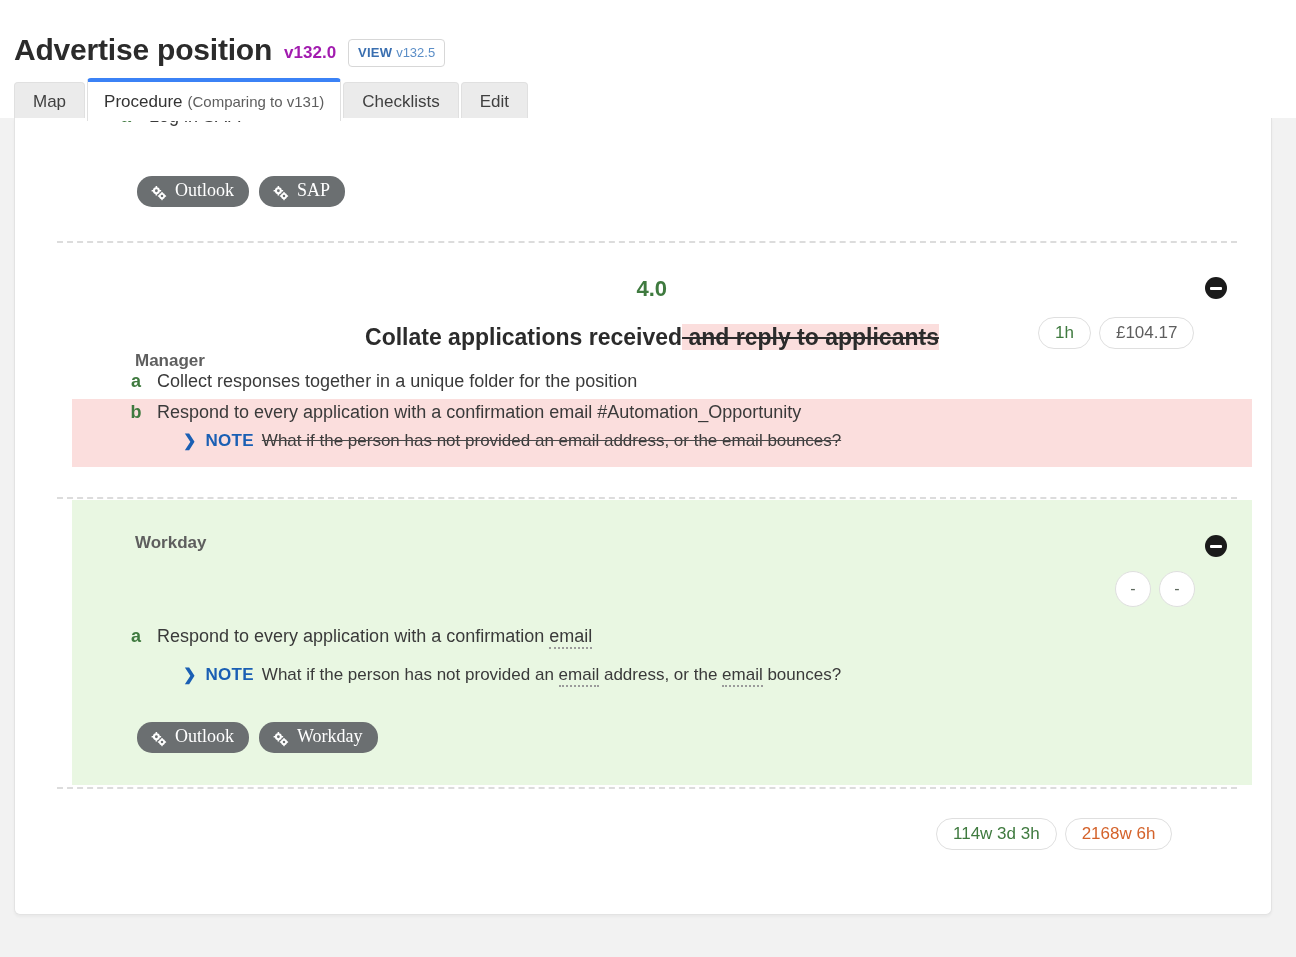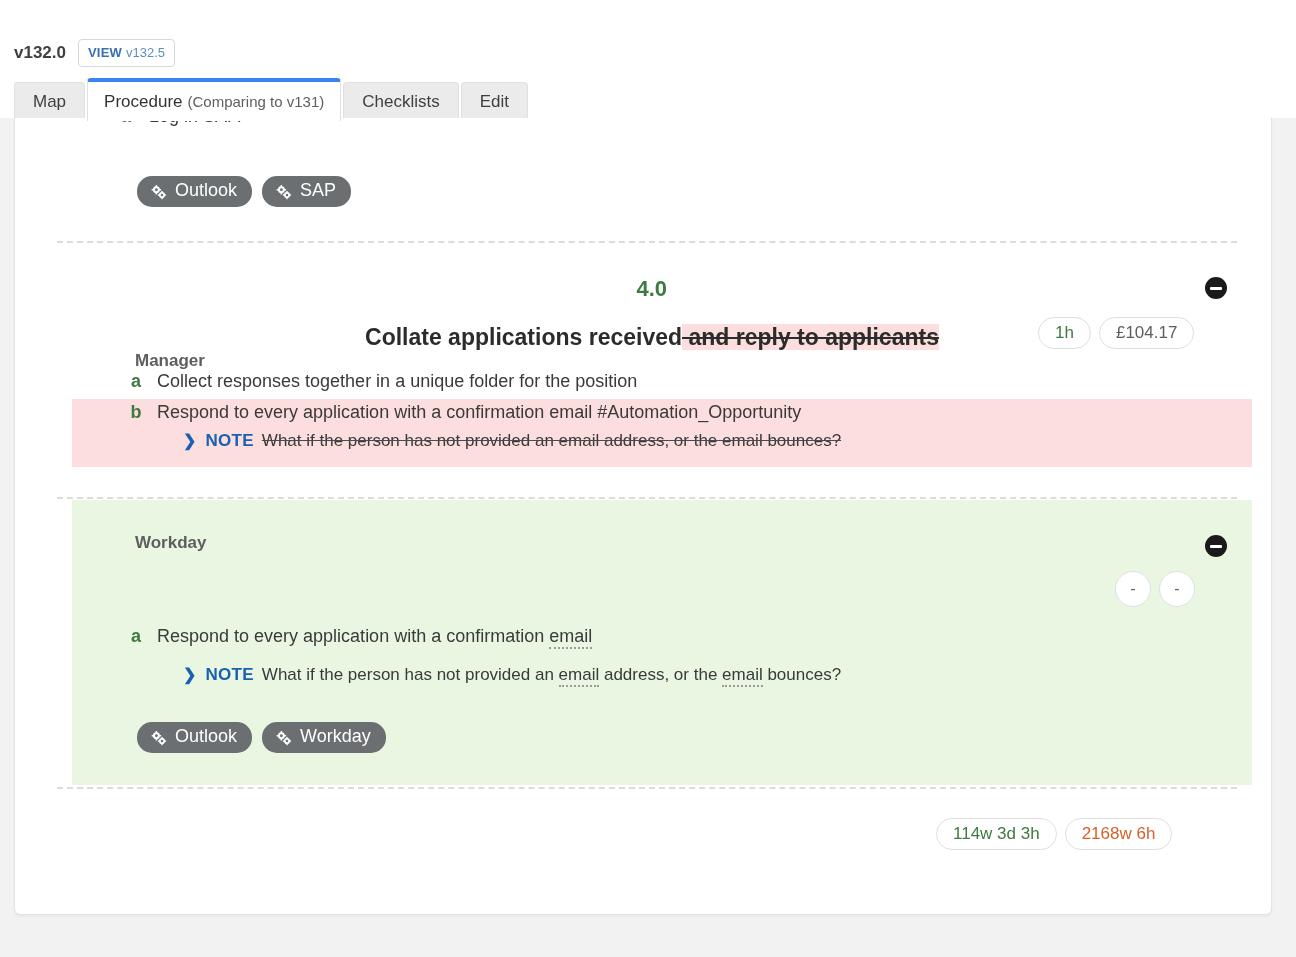--- a/index.html
+++ b/index.html
@@ -33,21 +33,21 @@
   .page-title {
     font-size: 30px;
     font-weight: bold;
     color: #2b2b2b;
     letter-spacing: -0.2px;
     line-height: 1;
   }
   .version-label {
     font-size: 17px;
     font-weight: bold;
-    color: #404040;
+    color: #a21caf;
     position: relative;
     top: -2px;
   }
   .view-btn {
     display: inline-flex;
     align-items: baseline;
     gap: 4px;
     background: #ffffff;
     border: 1px solid #d7d7d7;
     border-radius: 4px;
@@ -153,29 +153,30 @@
     font-size: 18px;
     color: #3a3a3a;
   }
   
   .badge-row {
     display: flex;
     gap: 10px;
   }
   .tool-badge {
     display: inline-flex;
-    align-items: center;
+    align-items: flex-end;
     gap: 7px;
     background: #6b6f71;
     color: #ffffff;
     border-radius: 15px;
     padding: 5px 15px 6px 13px;
     font-size: 18px;
     cursor: pointer;
     line-height: 1.1;
+    font-family: Liberation Serif, serif;
   }
   .gears-icon {
     display: inline-block;
     width: 18px;
     height: 18px;
     flex: 0 0 18px;
     position: relative;
     top: 1px;
   }
   
@@ -338,20 +339,21 @@
   }
 </style>
 </head>
 <body>
 
 <div id="page">
 
   <div class="top-strip"></div>
 
   <div class="header-row">
+    <div class="page-title">Advertise position</div>
     <div class="version-label">v132.0</div>
     <div class="view-btn">
       <span class="vw-word">VIEW</span>
       <span class="vw-num">v132.5</span>
     </div>
   </div>
 
   <div class="tabs">
     <div class="tab">
       <span class="tab-main">Map</span>

